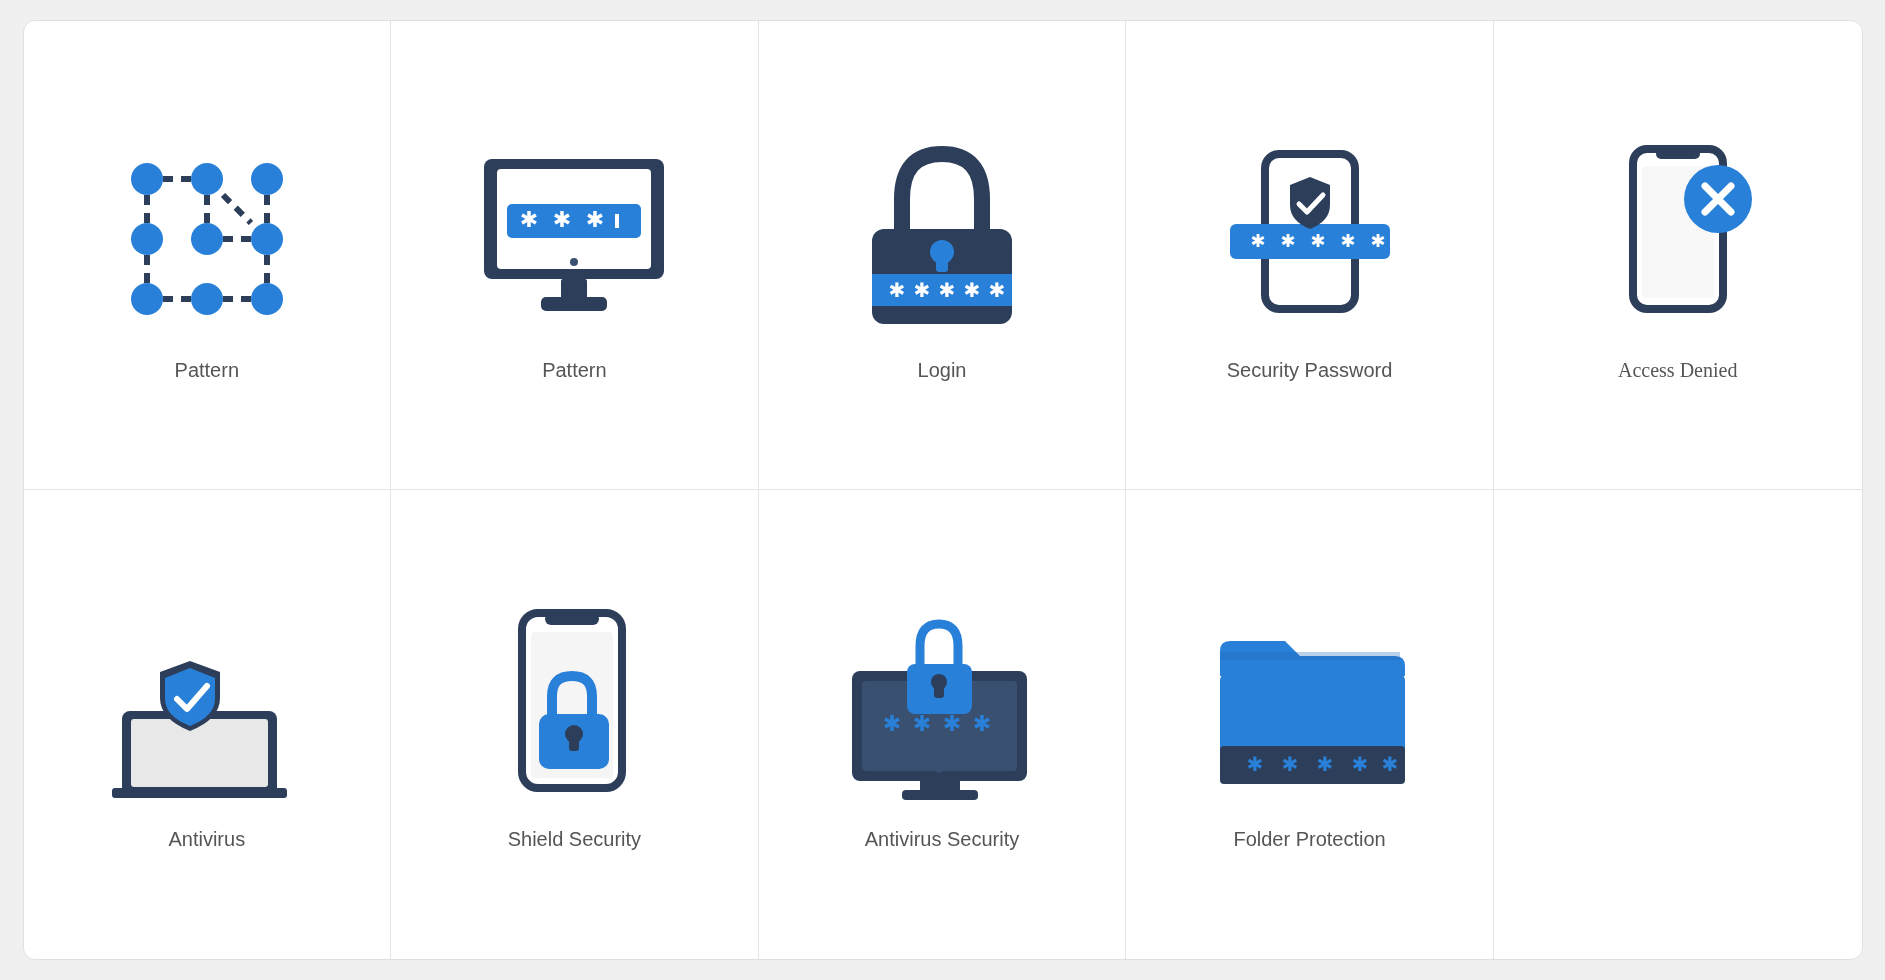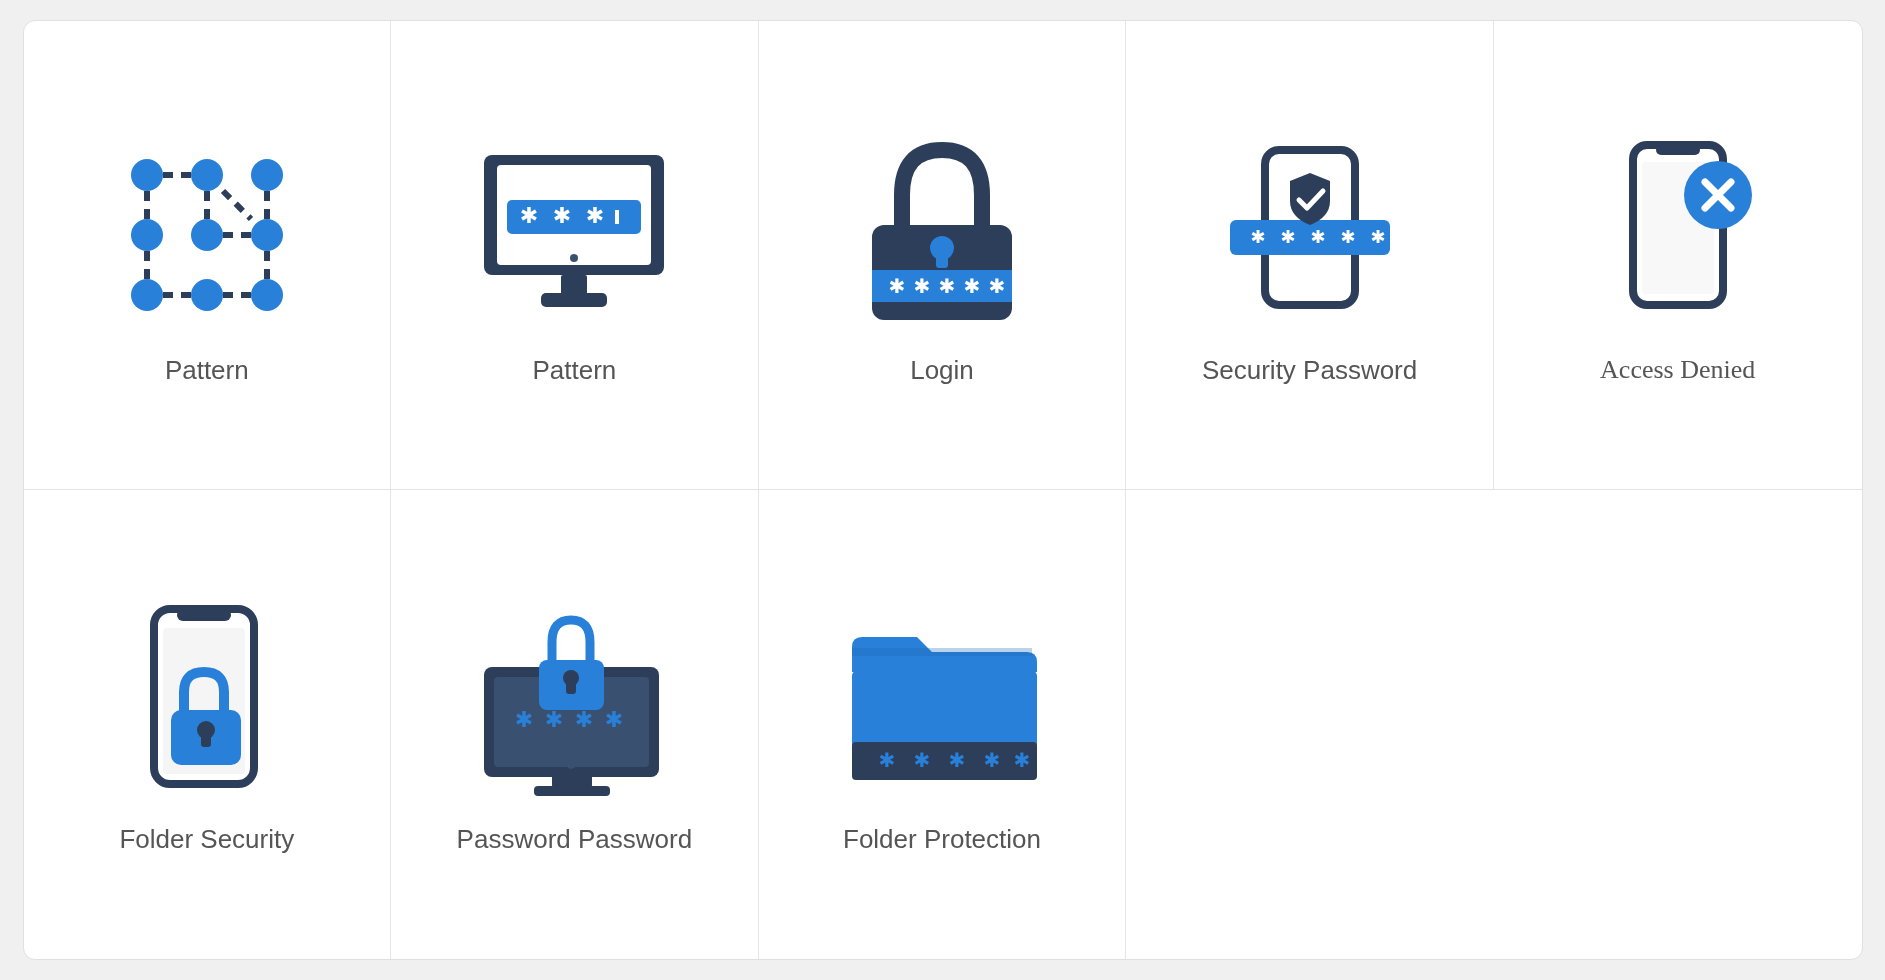--- a/index.html
+++ b/index.html
@@ -35,21 +35,21 @@
     .icon-cell:nth-child(n+6) { border-bottom: none; }
     .icon-area {
       width: 200px;
       height: 200px;
       display: flex;
       align-items: center;
       justify-content: center;
       margin-bottom: 20px;
     }
     .icon-label {
-      font-size: 26px;
+      font-size: 20px;
       color: #555;
       text-align: right;
       font-weight: 400;
     }
     svg { overflow: visible; }
   </style>
 </head>
 <body>
 
 <div class="grid-container">
@@ -169,40 +169,59 @@
 
         <circle cx="130" cy="55" r="34" fill="#2980d9"></circle>
 
         <line x1="117" y1="42" x2="143" y2="68" stroke="white" stroke-width="7" stroke-linecap="round"></line>
         <line x1="143" y1="42" x2="117" y2="68" stroke="white" stroke-width="7" stroke-linecap="round"></line>
       </svg>
     </div>
     <span class="icon-label">Access Denied</span>
   </div>
 
+  <div class="icon-cell">
+    <div class="icon-area">
+      <svg width="200" height="185" viewBox="0 0 200 185">
+
+        <rect x="15" y="95" width="155" height="85" rx="8" fill="#2c3e5a"></rect>
+
+        <rect x="24" y="103" width="137" height="68" rx="3" fill="#e8e8e8"></rect>
+
+        <rect x="5" y="172" width="175" height="10" rx="3" fill="#2c3e5a"></rect>
+
+        <path d="M83,45 L113,56 L113,82 Q113,103 83,115 Q53,103 53,82 L53,56 Z" fill="#2c3e5a"></path>
+
+        <path d="M83,52 L108,62 L108,83 Q108,100 83,110 Q58,100 58,83 L58,62 Z" fill="#2980d9"></path>
+
+        <polyline points="70,83 80,93 100,70" stroke="white" stroke-width="6" fill="none" stroke-linecap="round" stroke-linejoin="round"></polyline>
+      </svg>
+    </div>
+    <span class="icon-label">Antivirus</span>
+  </div>
 
   <div class="icon-cell">
     <div class="icon-area">
       <svg width="175" height="200" viewBox="0 0 175 200">
 
         <rect x="35" y="5" width="100" height="175" rx="16" ry="16" stroke="#2c3e5a" stroke-width="8" fill="none"></rect>
 
         <rect x="58" y="5" width="54" height="12" rx="6" fill="#2c3e5a"></rect>
 
         <rect x="44" y="24" width="82" height="146" rx="4" fill="#f5f5f5"></rect>
 
         <path d="M65,110 L65,88 Q65,68 85,68 Q105,68 105,88 L105,110" stroke="#2980d9" stroke-width="10" fill="none" stroke-linecap="round"></path>
 
         <rect x="52" y="106" width="70" height="55" rx="10" fill="#2980d9"></rect>
 
         <circle cx="87" cy="126" r="9" fill="#2c3e5a"></circle>
         <rect x="82" y="128" width="10" height="15" rx="3" fill="#2c3e5a"></rect>
       </svg>
     </div>
-    <span class="icon-label">Folder Security</span>
+    <span class="icon-label">Shield Security</span>
   </div>
 
 
   <div class="icon-cell">
     <div class="icon-area">
       <svg width="200" height="185" viewBox="0 0 200 185">
 
         <rect x="10" y="55" width="175" height="110" rx="8" fill="#2c3e5a"></rect>
 
         <rect x="20" y="65" width="155" height="90" rx="4" fill="#3a5070"></rect>
@@ -218,21 +237,21 @@
         <rect x="60" y="174" width="76" height="10" rx="4" fill="#2c3e5a"></rect>
 
         <path d="M78,55 L78,30 Q78,8 97,8 Q116,8 116,30 L116,55" stroke="#2980d9" stroke-width="9" fill="none" stroke-linecap="round"></path>
 
         <rect x="65" y="48" width="65" height="50" rx="8" fill="#2980d9"></rect>
 
         <circle cx="97" cy="66" r="8" fill="#2c3e5a"></circle>
         <rect x="92" y="68" width="10" height="14" rx="3" fill="#2c3e5a"></rect>
       </svg>
     </div>
-    <span class="icon-label">Password Password</span>
+    <span class="icon-label">Antivirus Security</span>
   </div>
 
   <div class="icon-cell">
     <div class="icon-area">
       <svg width="200" height="185" viewBox="0 0 200 185">
 
         <path d="M10,45 L10,35 Q10,25 20,25 L75,25 L90,40 L185,40 Q195,40 195,50 L195,60 L10,60 Z" fill="#2980d9"></path>
 
         <rect x="10" y="58" width="185" height="110" rx="6" fill="#2980d9"></rect>
 

